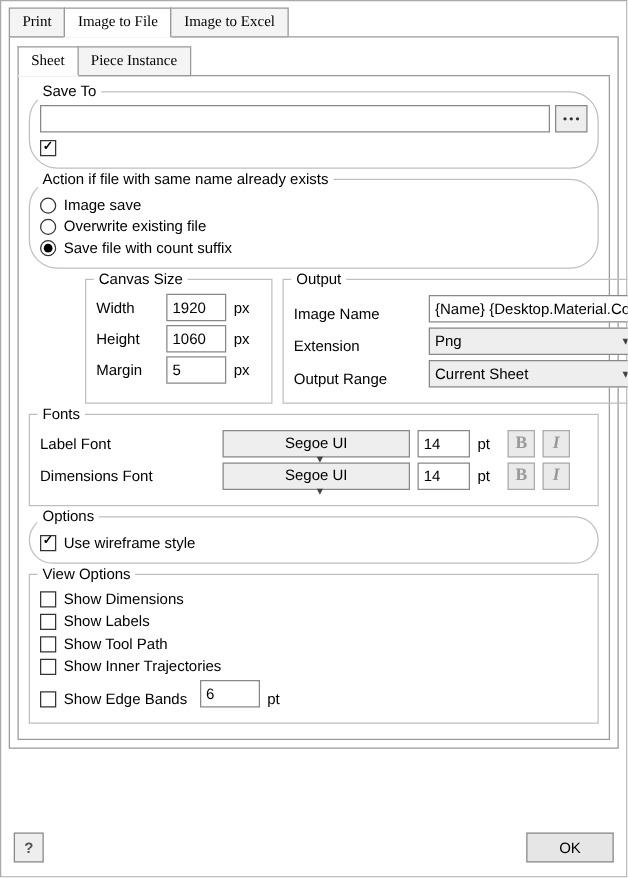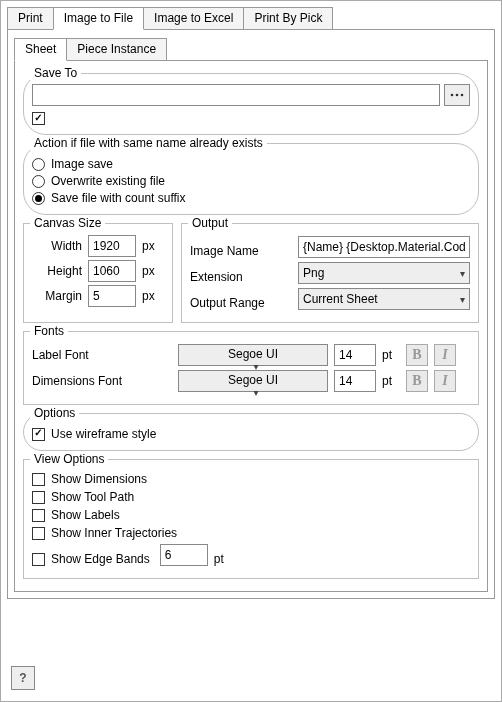--- a/index.html
+++ b/index.html
@@ -13,21 +13,21 @@
     height: 702px;
     overflow: hidden;
   }
   .window { width: 502px; height: 702px; border: 1px solid #aaa; background: #fff; display: flex; flex-direction: column; }
   .titlebar { height: 30px; display: flex; align-items: center; padding: 0 6px 0 8px; border-bottom: 1px solid #e5e5e5; }
   .titlebar .title { flex: 1; font-size: 12px; }
   .titlebar .close { width: 40px; height: 28px; display: flex; align-items: center; justify-content: center; font-size: 14px; color: #222; }
   .client { flex: 1; position: relative; padding: 6px 6px 4px 6px; }
 
   
-  .tabstrip { display: flex; align-items: flex-end; height: 22px; position: relative; z-index: 2; }
+  .tabstrip { display: flex; align-items: flex-end; height: 22px; position: relative; z-index: 2; font-family: Liberation Serif, serif; }
   .tab {
     padding: 3px 10px 4px 10px;
     border: 1px solid #999;
     margin-right: -1px;
     background: #f4f4f4;
     position: relative;
     top: 1px;
     cursor: default;
   }
   .tab.active { background: #fff; border-bottom: 1px solid #fff; z-index: 3; }
@@ -47,21 +47,21 @@
     position: absolute;
     top: -8px; left: 6px;
     background: #fff;
     padding: 0 4px;
     font-size: 12px;
   }
   .group.first { margin-top: 4px; }
   .group.tight { padding-top: 10px; padding-bottom: 6px; border-radius: 23px; }
 
   .row { display: flex; align-items: center; gap: 6px; margin: 3px 0; }
-  .row .lbl { width: 50px; text-align: right; }
+  .row .lbl { width: 50px; }
 
   input[type=text], input.num, .combo, select {
     font: inherit;
     border: 1px solid #888;
     background: #fff;
     height: 22px;
     padding: 2px 4px;
   }
   input.num { width: 48px; }
   .combo {
@@ -79,21 +79,21 @@
   }
   .checkbox.checked .box::after { content: "✓"; color: #000; font-weight: bold; position: relative; top: -1px; }
   .radio .dot {
     width: 13px; height: 13px; border: 1px solid #333; border-radius: 50%; position: relative; background: #fff;
   }
   .radio.checked .dot::after {
     content: ""; position: absolute; top: 2px; left: 2px; width: 7px; height: 7px;
     background: #000; border-radius: 50%;
   }
 
-  .twocol { display: flex; gap: 8px; }
+  .twocol { display: flex; gap: 8px; margin-left: 45px; }
   .twocol > .group { flex: 1; margin-bottom: 8px; }
   .twocol > .group.canvas { flex: 0 0 150px; }
 
   .save-to-input { width: 100%; display: flex; gap: 4px; }
   .save-to-input input { flex: 1; }
   .browse-btn {
     width: 26px; height: 22px; border: 1px solid #888; background: #eee;
     display: inline-flex; align-items: center; justify-content: center;
   }
   .browse-btn svg { width: 16px; height: 12px; }
@@ -135,21 +135,20 @@
 <body>
 
 <div class="window">
 
   <div class="client">
 
     <div class="tabstrip">
       <div class="tab">Print</div>
       <div class="tab active">Image to File</div>
       <div class="tab">Image to Excel</div>
-      <div class="tab">Print By Pick</div>
     </div>
     <div class="tabpanel">
 
       <div class="tabstrip inner">
         <div class="tab active">Sheet</div>
         <div class="tab">Piece Instance</div>
       </div>
       <div class="tabpanel inner">
 
         <div class="group first tight">
@@ -262,25 +261,25 @@
         </div>
 
         <div class="group viewopt" style="margin-bottom:2px;">
           <span class="legend">View Options</span>
           <div class="checkbox">
             <span class="box"></span>
             <span>Show Dimensions</span>
           </div>
           <div class="checkbox">
             <span class="box"></span>
+            <span>Show Labels</span>
+          </div>
+          <div class="checkbox">
+            <span class="box"></span>
             <span>Show Tool Path</span>
-          </div>
-          <div class="checkbox">
-            <span class="box"></span>
-            <span>Show Labels</span>
           </div>
           <div class="checkbox">
             <span class="box"></span>
             <span>Show Inner Trajectories</span>
           </div>
           <div class="checkbox">
             <span class="box"></span>
             <span>Show Edge Bands</span>
             <input class="num ptnum" type="text" value="6" style="">
             <span>pt</span>
@@ -289,14 +288,17 @@
 
       </div>
     </div>
   </div>
 
   <div class="footer">
     <div class="help-btn">
       <span>?</span>
     </div>
     <div class="spacer"></div>
+    <div class="ok-btn">
+      <span>OK</span>
+    </div>
   </div>
 </div>
 
 </body></html>

